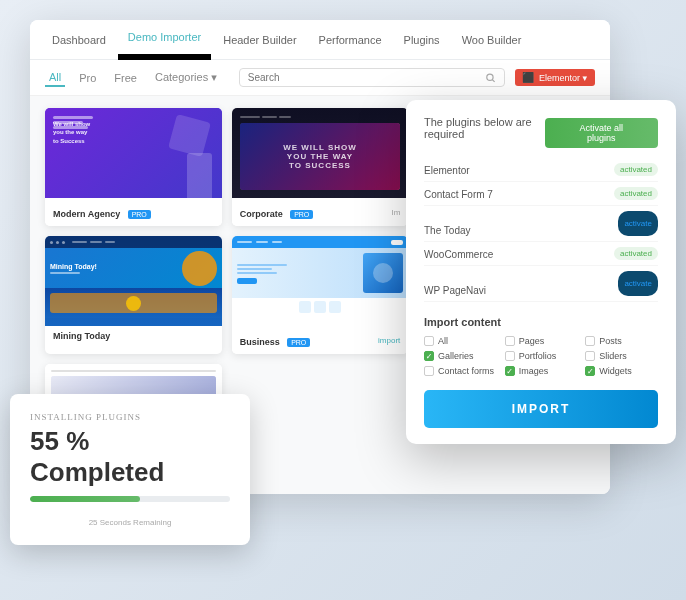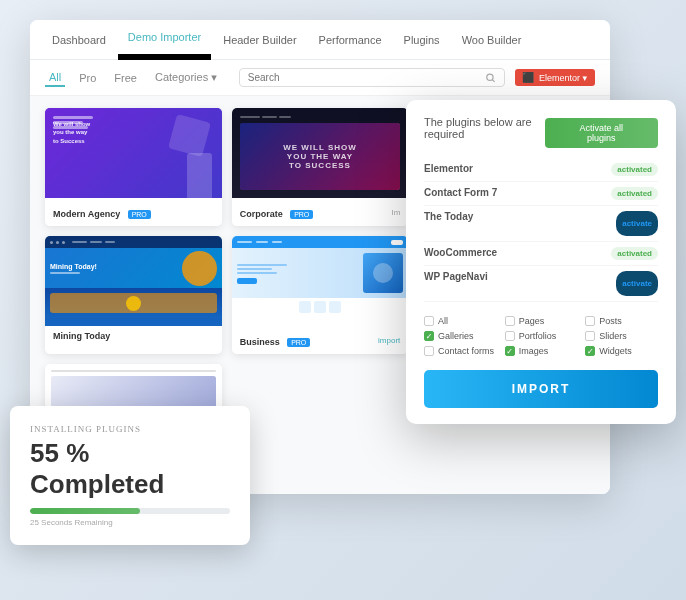--- a/index.html
+++ b/index.html
@@ -379,22 +379,22 @@
       overflow: hidden;
     }
     .progress-bar-fill {
       height: 100%;
       background: linear-gradient(to right, #4caf50, #66bb6a);
       border-radius: 3px;
     }
     .installing-time {
       font-size: 8px;
       color: #aaa;
-      text-align: left;
-      margin-top: 4px;
+      text-align: center;
+      margin-top: 16px;
     }
 
     
     .shop-modal {
       position: absolute;
       top: 100px;
       right: 10px;
       width: 270px;
       background: #fff;
       border-radius: 10px;
@@ -446,25 +446,24 @@
       cursor: pointer;
     }
 
     .plugin-list {
       clear: both;
       margin-top: 5px;
     }
 
     .plugin-row {
       display: flex;
-      align-items: flex-start;
+      align-items: flex-end;
       justify-content: space-between;
       padding: 5px 0;
       border-bottom: 1px solid #f5f5f5;
-      font-weight: bold;
     }
     .plugin-name {
       font-size: 10px;
       color: #555;
     }
     .plugin-status-activated {
       font-size: 8px;
       background: #e8f5e9;
       color: #4caf50;
       padding: 2px 6px;
@@ -785,20 +784,21 @@
         <span class="plugin-name">WooCommerce</span>
         <span class="plugin-status-activated">activated</span>
       </div>
       <div class="plugin-row">
         <span class="plugin-name">WP PageNavi</span>
         <span class="plugin-status-activate">activate</span>
       </div>
     </div>
 
     <div class="import-content-section">
+      <div class="import-content-label">Import content</div>
       <div class="checkbox-grid">
         <div class="checkbox-item">
           <div class="cb"></div>
           <span>All</span>
         </div>
         <div class="checkbox-item">
           <div class="cb"></div>
           <span>Pages</span>
         </div>
         <div class="checkbox-item">

